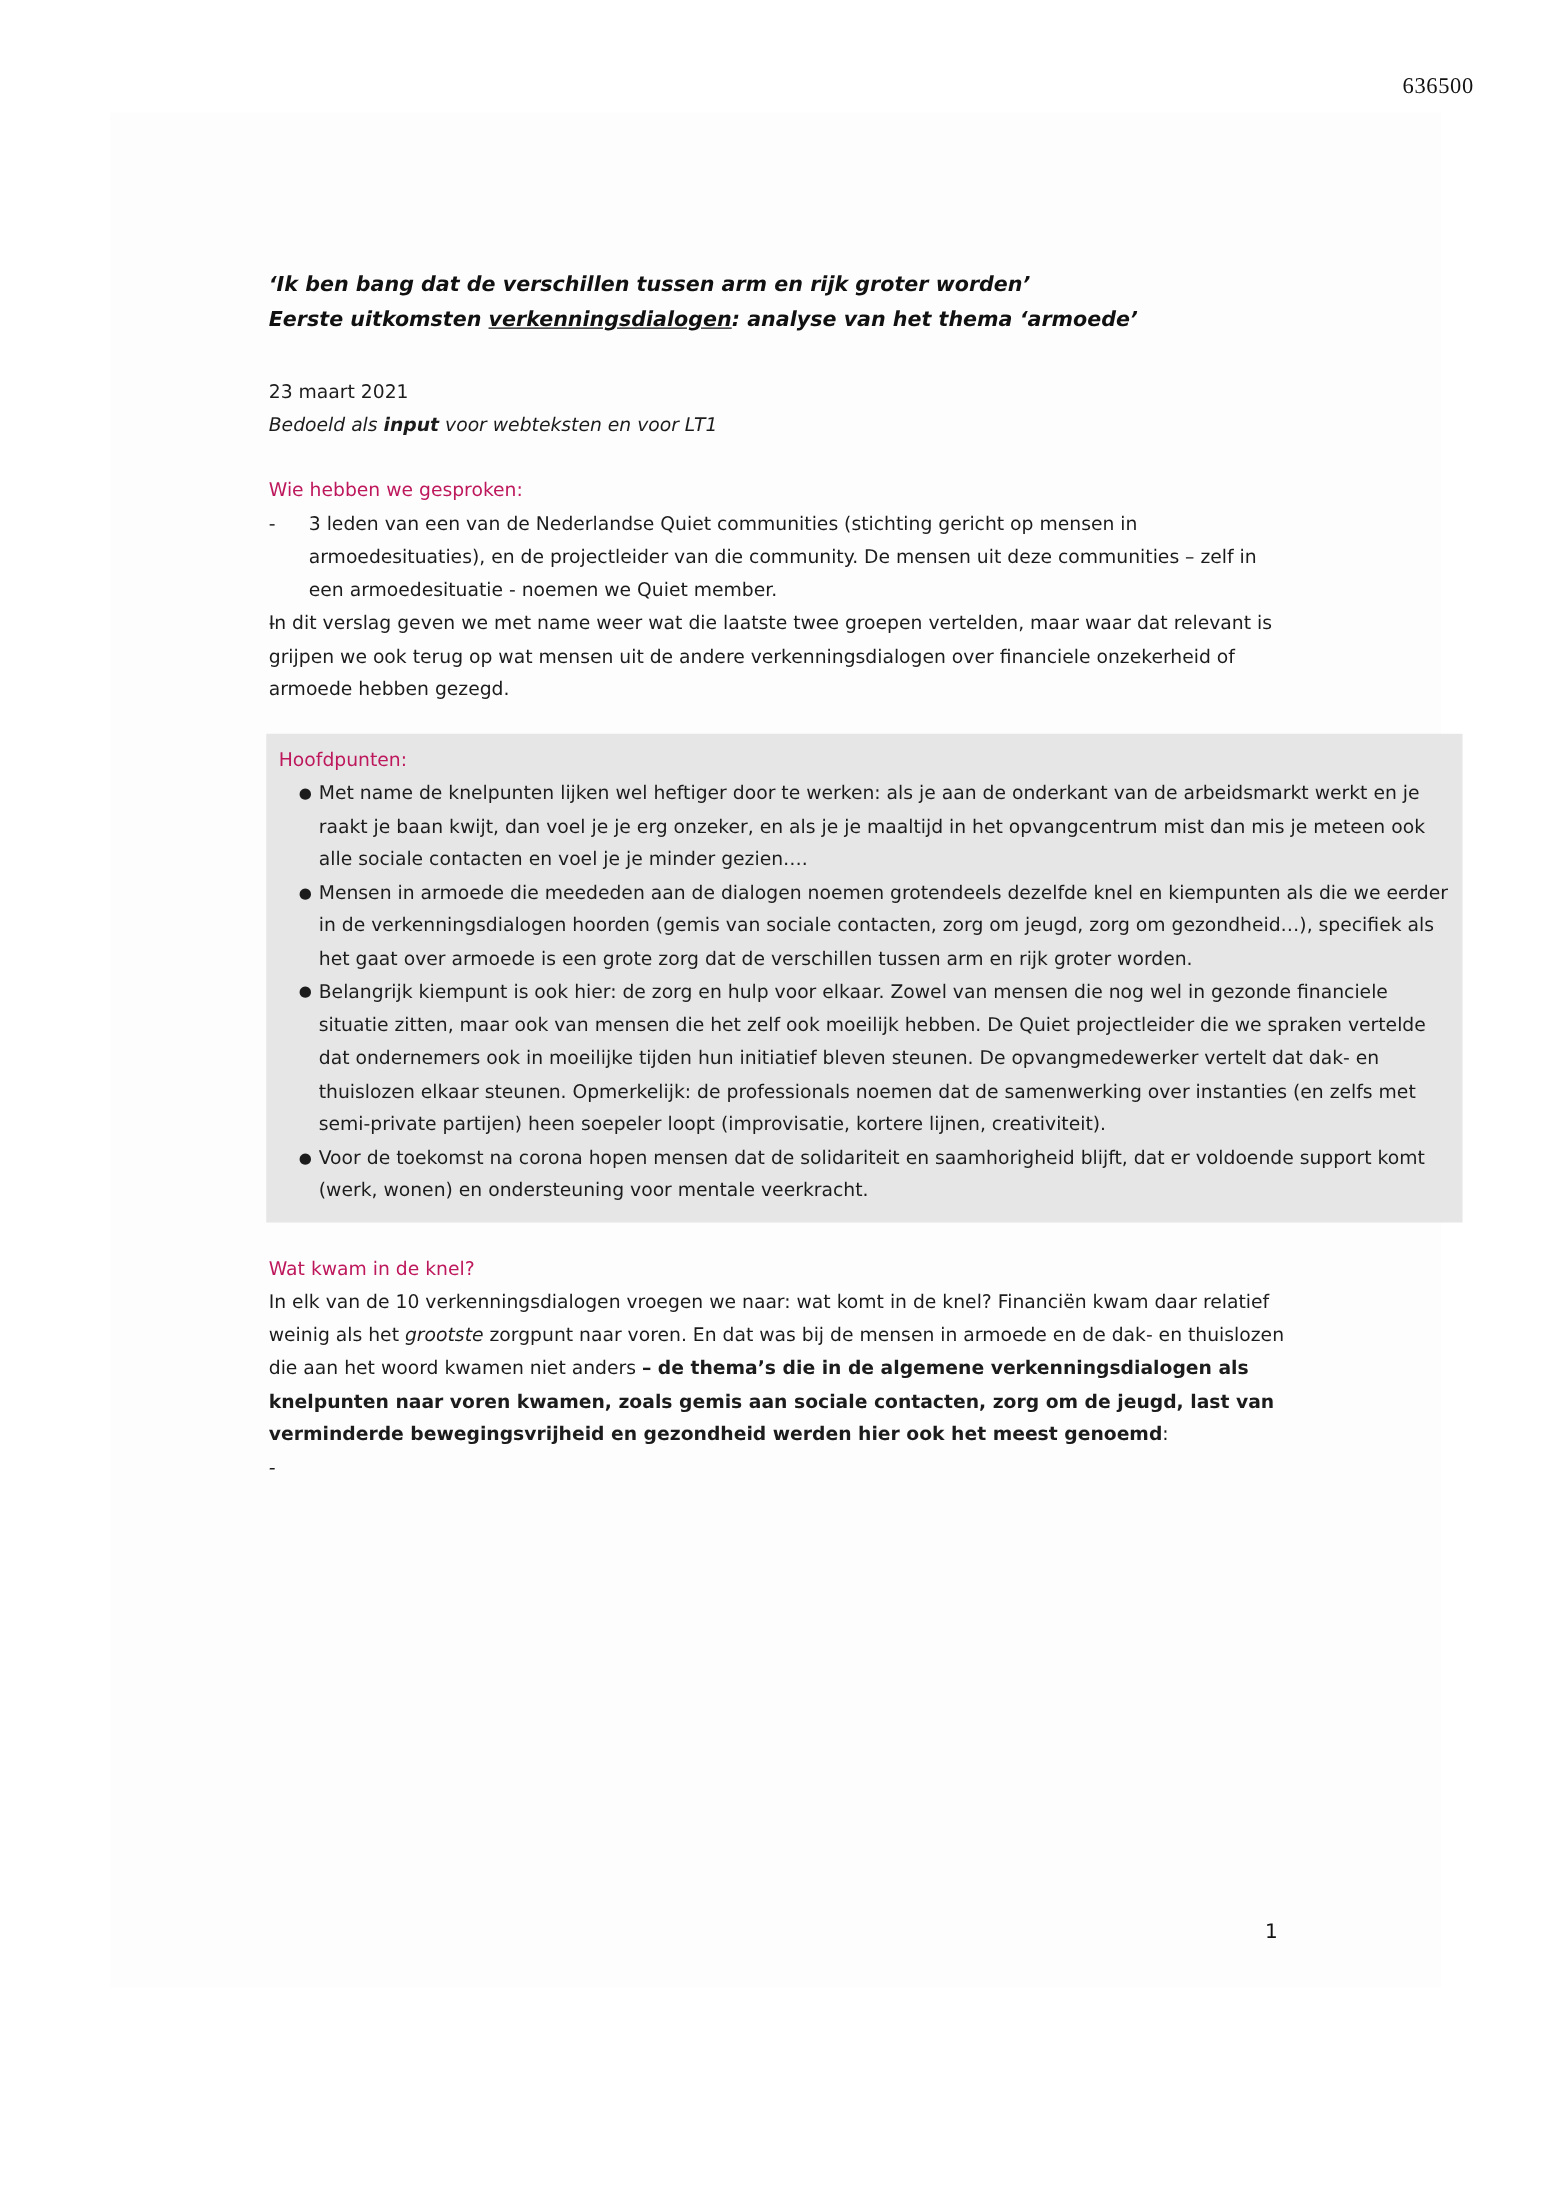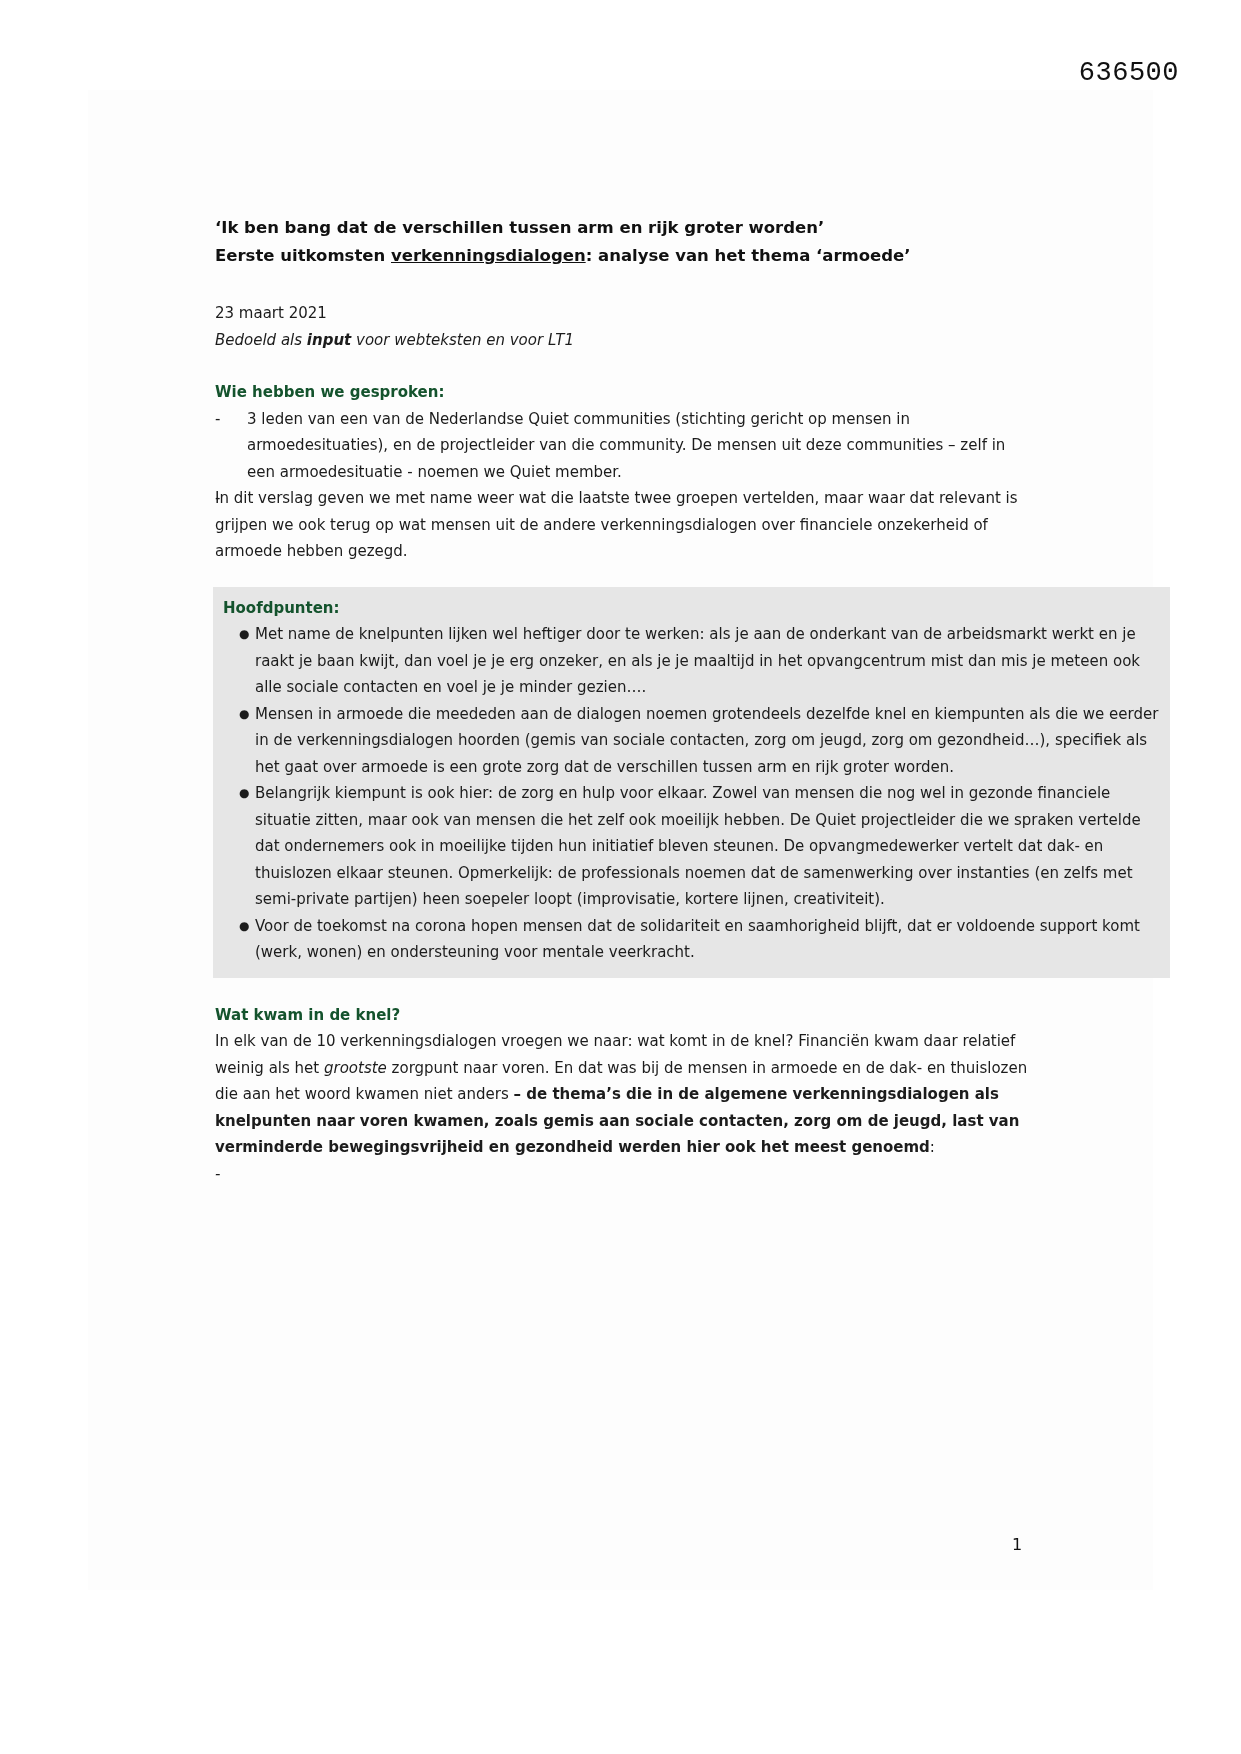--- a/index.html
+++ b/index.html
@@ -12,22 +12,22 @@
       height: 1754px;
       position: relative;
       overflow: hidden;
       font-family: "Liberation Sans", sans-serif;
       color: #1a1a1a;
     }
     .doc-id {
       position: absolute;
       top: 58px;
       right: 62px;
-      font-family: Liberation Mono, monospace;
-      font-size: 27px;
+      font-family: Liberation Serif, serif;
+      font-size: 18px;
       color: #111;
       letter-spacing: 0.5px;
     }
     .page {
       position: absolute;
       left: 88px;
       top: 90px;
       width: 1065px;
       height: 1500px;
       background: #fdfdfd;
@@ -40,26 +40,27 @@
       font-family: "DejaVu Sans", sans-serif;
       font-size: 15px;
       line-height: 26.5px;
       color: #1c1c1c;
     }
     .title-line {
       font-weight: bold;
       font-size: 16.5px;
       line-height: 28px;
       color: #111;
+      font-style: italic;
     }
     .underline { text-decoration: underline; }
     .gap-lg { height: 26px; }
     .section-title {
-      font-weight: bold;
-      color: #14532d;
+      font-weight: normal;
+      color: #be185d;
     }
     .dash-list {
       margin: 0;
       padding: 0;
       list-style: none;
     }
     .dash-list li {
       position: relative;
       padding-left: 32px;
     }

